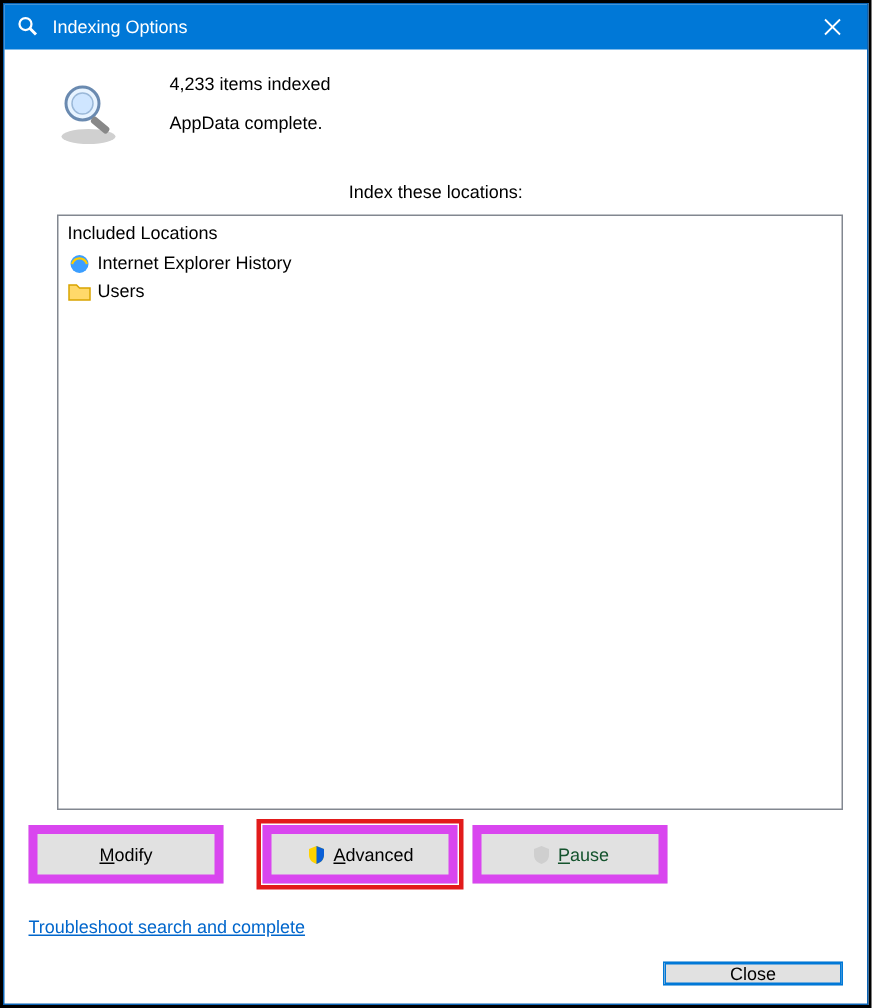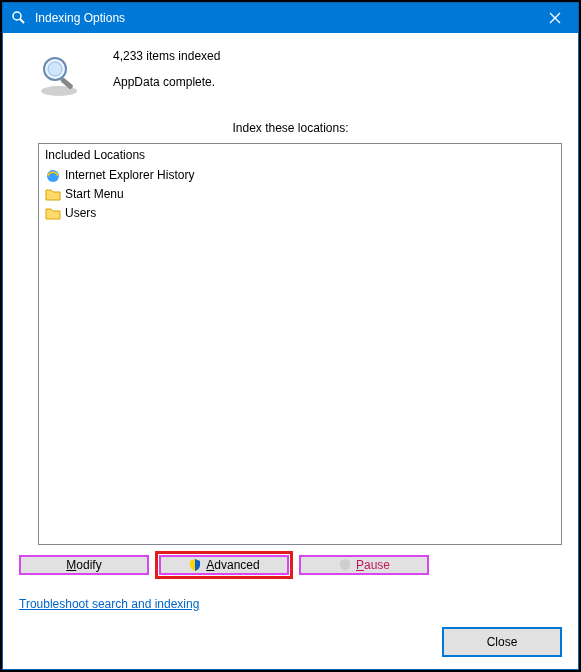--- a/index.html
+++ b/index.html
@@ -51,46 +51,47 @@
     }
     .col { padding: 4px 6px; }
     .col-left { width: 50%; border-right: none; }
     .col-right { width: 50%; }
     .col-header { margin-bottom: 6px; }
     .loc-row { display: flex; align-items: flex-start; height: 18px; margin-bottom: 1px; gap: 4px; }
     .loc-icon { width: 16px; height: 16px; flex-shrink: 0; }
     .exc-row { height: 18px; margin-bottom: 1px; }
     .btn-row { display: flex; gap: 10px; margin-bottom: 8px; }
     .btn {
-      width: 130px; height: 20px;
+      width: 130px; height: 39px;
       background: #e1e1e1;
-      border: 2px solid #d946ef;
+      border: 6px solid #d946ef;
       font-family: inherit; font-size: 12px;
       display: flex; align-items: center; justify-content: center;
       gap: 4px;
       cursor: pointer;
     }
-    .btn:disabled { color: #be185d; cursor: default; }
+    .btn:disabled { color: #14532d; cursor: default; }
     .btn .ul { text-decoration: underline; }
     .btn-highlight {
       outline: 3px solid #e21b1b;
       outline-offset: 1px;
+      margin-left: 16px;
     }
     .shield-icon { width: 14px; height: 14px; }
     .link {
       color: #0066cc;
       text-decoration: underline;
       font-size: 12px;
       cursor: pointer;
       display: inline-block;
       margin-bottom: 10px;
     }
     .footer { display: flex; justify-content: flex-end; margin-top: 6px; }
     .close-action {
-      width: 120px; height: 30px;
+      width: 120px; height: 16px;
       background: #e1e1e1;
       border: 1px solid #0078d7;
       box-shadow: 0 0 0 1px #0078d7 inset;
       font-family: inherit; font-size: 12px;
       cursor: pointer;
     }
   </style>
 </head>
 <body>
 
@@ -140,28 +141,20 @@
               </svg>
           </span>
           <span>Internet Explorer History</span>
         </div>
         <div class="loc-row">
           <span class="loc-icon">
             <svg viewBox="0 0 16 16">
                 <path d="M1 3h5l2 2h7v8H1z" fill="#ffd96a" stroke="#d9a400"></path>
               </svg>
           </span>
-          <span>Start Menu</span>
-        </div>
-        <div class="loc-row">
-          <span class="loc-icon">
-            <svg viewBox="0 0 16 16">
-                <path d="M1 3h5l2 2h7v8H1z" fill="#ffd96a" stroke="#d9a400"></path>
-              </svg>
-          </span>
           <span>Users</span>
         </div>
       </div>
       <div class="col col-right">
         <div class="exc-row"></div>
         <div class="exc-row"></div>
       </div>
     </div>
 
     <div class="btn-row">
@@ -181,19 +174,19 @@
         <span class="shield-icon">
           <svg viewBox="0 0 14 14">
             <path d="M7 1l5 2v4c0 3-2 5-5 6-3-1-5-3-5-6V3z" fill="#cfcfcf"></path>
           </svg>
         </span>
         <span><span class="ul">P</span>ause</span>
       </button>
     </div>
 
       <br>
-    <a class="link">Troubleshoot search and indexing</a>
+    <a class="link">Troubleshoot search and complete</a>
 
     <div class="footer">
       <button class="close-action">Close</button>
     </div>
   </div>
 </div>
 
 </body></html>

